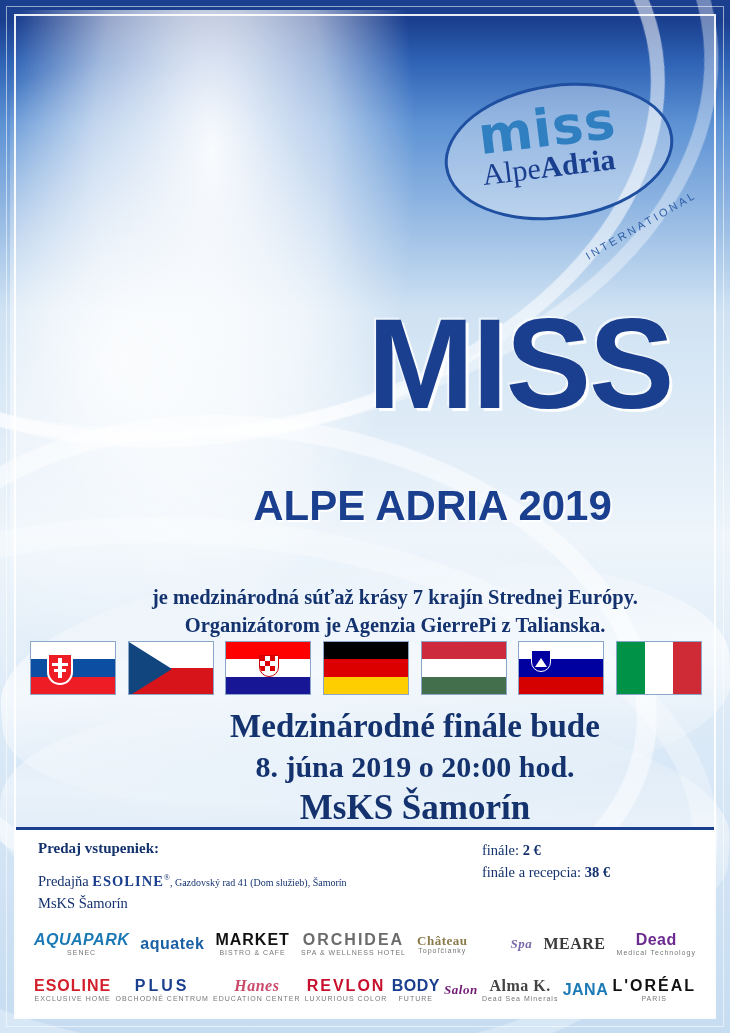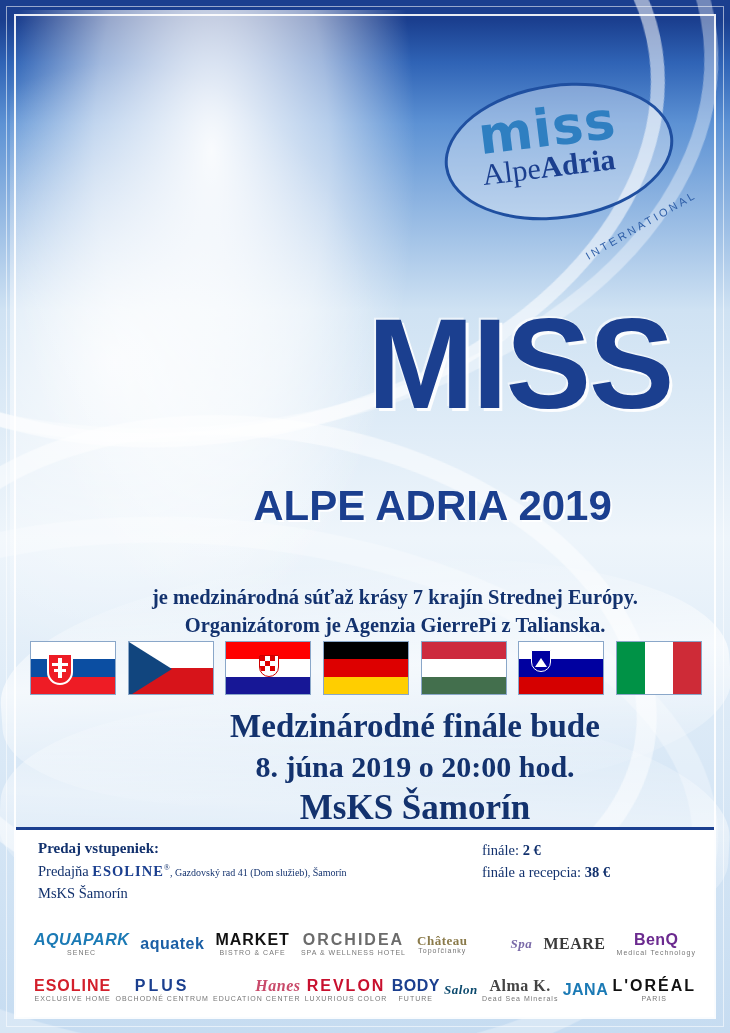--- a/index.html
+++ b/index.html
@@ -146,21 +146,21 @@
   .footer {
     position:absolute; left: 16px; right: 16px; bottom: 16px; height: 190px;
     background: #ffffff;
     border-top: 3px solid #1b3f8f;
   }
   .foot-top { display:flex; padding: 10px 22px 4px 22px; }
   .foot-left { flex: 1 1 auto; }
   .foot-right { width: 210px; text-align:left; }
   .foot-h {
     font-family: "Liberation Serif", serif;
-    font-weight: 700; font-size: 15px; color:#13326e; margin-bottom: 4px;
+    font-weight: 700; font-size: 15px; color:#13326e; margin-bottom: 14px;
   }
   .foot-line {
     font-family: "Liberation Serif", serif;
     font-size: 14.5px; color:#13326e; line-height: 1.5;
   }
   .foot-line .small { font-size: 10px; }
   .esoline-inline { font-weight:700; letter-spacing:1px; }
   .esoline-inline .e { color:#1b3f8f; }
   .price-b { font-weight:700; }
 
@@ -181,28 +181,28 @@
   .sp .tiny { font-size: 7px; letter-spacing: 1px; color:#777; }
   .sp.aquapark .big { color:#1b7ab5; font-style: italic; }
   .sp.aquatek .big { color:#1b5fa5; }
   .sp.market .big { color:#111; font-weight:700; letter-spacing: 1px; }
   .sp.orchidea .big { color:#6b6b6b; letter-spacing: 2px; }
   .sp.chateau .big { color:#8a7a4a; font-family:"Liberation Serif", serif; font-size: 13px; }
   .sp.meare .big { font-family:"Liberation Serif", serif; color:#3a3a3a; }
   .sp.benq .big { color:#6b2a8f; }
   .sp.esoline .big { color:#d31f2b; letter-spacing: 1px; }
   .sp.plus .big { color:#1b3f8f; letter-spacing: 3px; }
-  .sp.hanes .big { color:#c94a6a; font-family:"Liberation Serif", serif; font-style: italic; text-align: right; }
+  .sp.hanes .big { color:#c94a6a; font-family:"Liberation Serif", serif; font-style: italic; }
   .sp.revlon .big { color:#c8102e; letter-spacing: 2px; }
   .sp.body .big { color:#1b3f8f; }
   .sp.almak .big { color:#444; font-family:"Liberation Serif", serif; }
   .sp.jana .big { color:#1b7ab5; font-weight:700; }
   .sp.loreal .big { color:#111; letter-spacing: 2px; }
   .sp.spa .big { color:#7a6aa8; font-family:"Liberation Serif", serif; font-style:italic; font-size:13px;margin-left:32px; }
-  .sp.hairs .big { color:#0c4a6e; font-family:"Liberation Serif", serif; font-style:italic; font-size:13px;text-align:center;}
+  .sp.hairs .big { color:#701a75; font-family:"Liberation Serif", serif; font-style:italic; font-size:13px;text-align:center;}
 </style>
 </head>
 <body>
 
 <div class="poster">
 
   <div class="ribbon r1"></div>
   <div class="ribbon r2"></div>
   <div class="ribbon r3"></div>
   <div class="ribbon r4"></div>
@@ -339,21 +339,21 @@
           <div class="big">Château</div>
           <div class="tiny">Topoľčianky</div>
         </div>
         <div class="sp spa">
           <div class="big">Spa</div>
         </div>
         <div class="sp meare">
           <div class="big">MEARE</div>
         </div>
         <div class="sp benq">
-          <div class="big">BenQ</div>
+          <div class="big">Dead</div>
           <div class="tiny">Medical Technology</div>
         </div>
       </div>
 
       <div class="sp-row">
         <div class="sp esoline">
           <div class="big">ESOLINE</div>
           <div class="tiny">EXCLUSIVE HOME</div>
         </div>
         <div class="sp plus">

